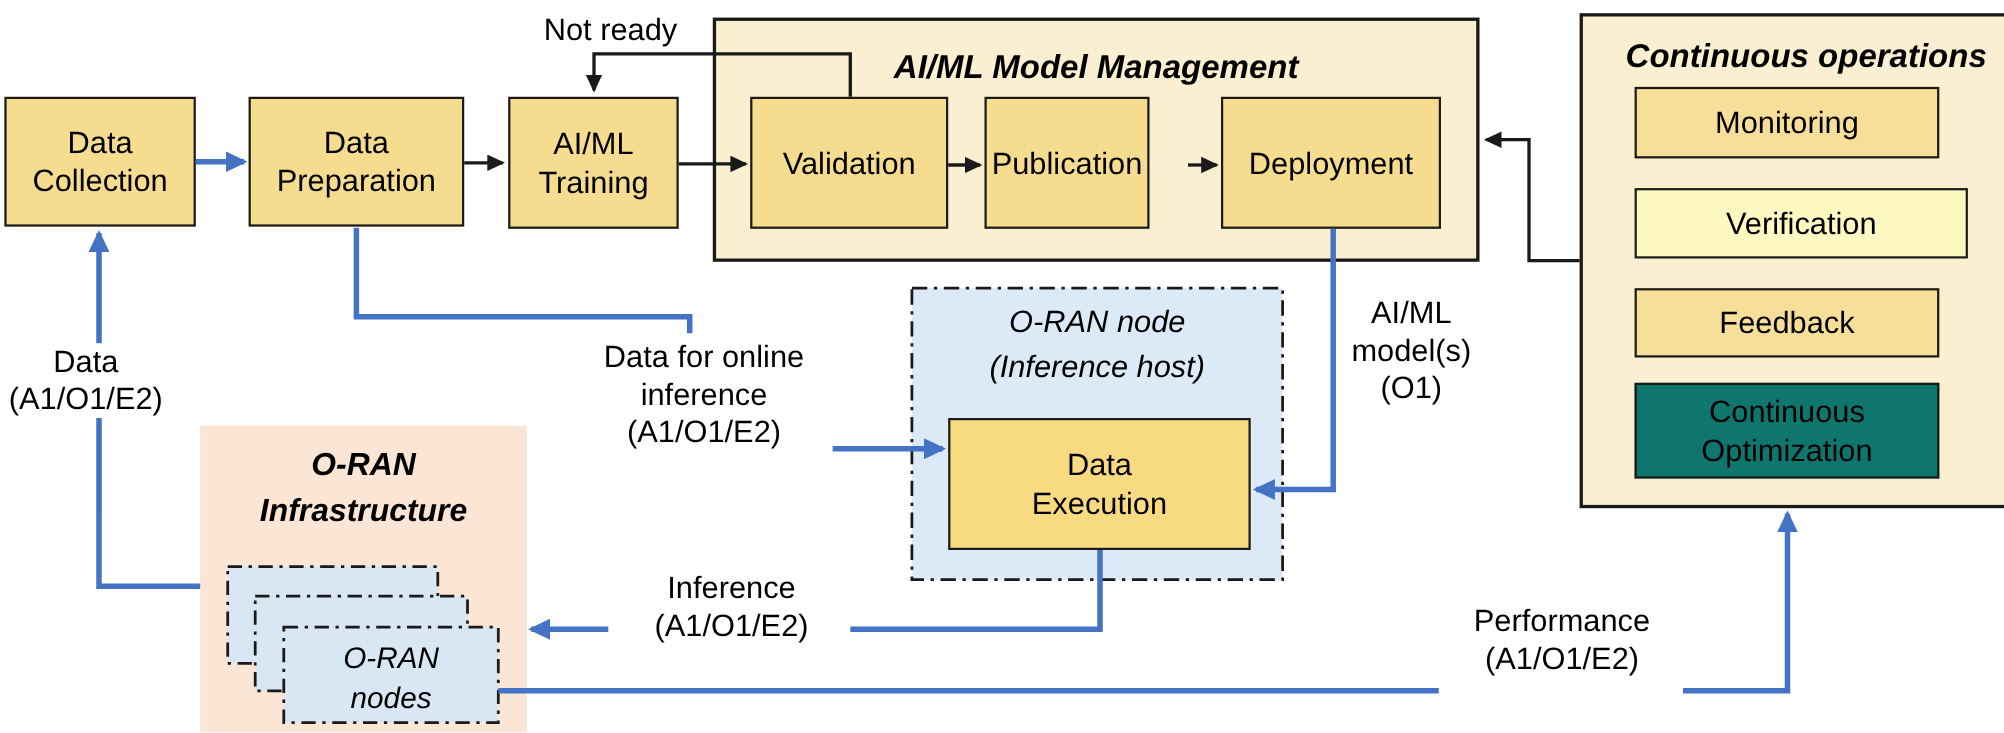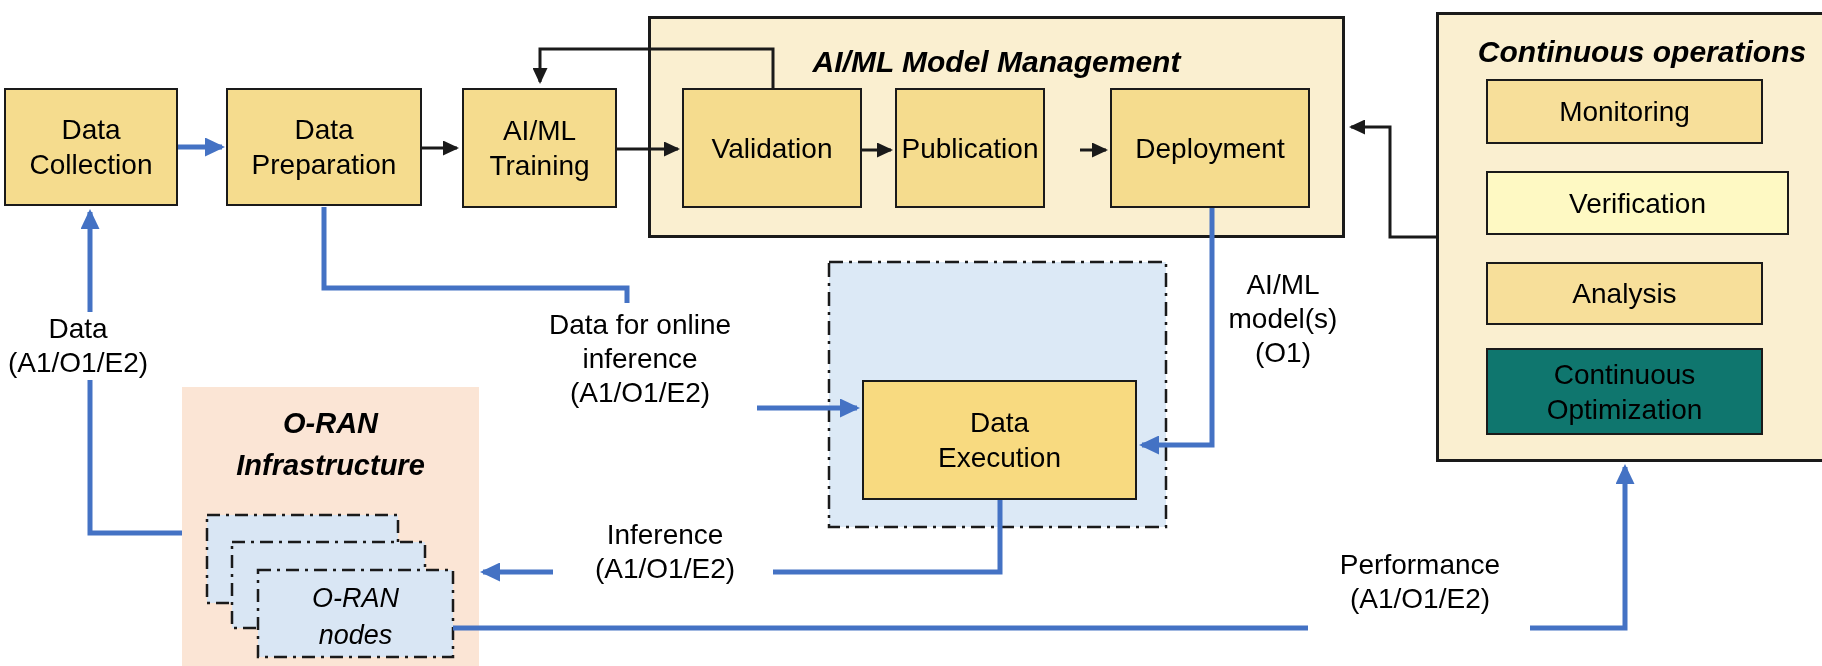--- a/index.html
+++ b/index.html
@@ -59,20 +59,24 @@
     <div class="container-title" id="co-title">Continuous operations</div>
   </div>
 
   <div id="infra-fill"></div>
   <div class="soft-title" id="infra-title">
     <span style="display:block">O-RAN</span>
     <span style="display:block">Infrastructure</span>
   </div>
 
   <div id="node-fill"></div>
+  <div class="soft-title" id="node-title">
+    <span style="display:block">O-RAN node</span>
+    <span style="display:block">(Inference host)</span>
+  </div>
 
   <div class="pbox" id="box-data-collection">
     <span>Data</span>
     <span>Collection</span>
   </div>
   <div class="pbox" id="box-data-preparation">
     <span>Data</span>
     <span>Preparation</span>
   </div>
   <div class="pbox" id="box-aiml-training">
@@ -92,21 +96,21 @@
     <span>Data</span>
     <span>Execution</span>
   </div>
   <div class="pbox" id="box-monitoring">
     <span>Monitoring</span>
   </div>
   <div class="pbox" id="box-verification">
     <span>Verification</span>
   </div>
   <div class="pbox" id="box-analysis">
-    <span>Analysis</span>
+    <span>Feedback</span>
   </div>
   <div class="pbox" id="box-continuous-optimization">
     <span>Continuous</span>
     <span>Optimization</span>
   </div>
 
   <div id="stack-label">
     <span style="display:block">O-RAN</span>
     <span style="display:block">nodes</span>
   </div>
@@ -138,20 +142,21 @@
     <path d="M324 207 V288 H627 V303" stroke="#4472C4" stroke-width="5" fill="none"></path>
     <path d="M757 408 H857" stroke="#4472C4" stroke-width="5" fill="none" marker-end="url(#arrU)"></path>
     <path d="M1212 208 V445 H1142" stroke="#4472C4" stroke-width="5" fill="none" marker-end="url(#arrU)"></path>
     <path d="M1000 500 V572 H773" stroke="#4472C4" stroke-width="5" fill="none"></path>
     <path d="M553 572 H483" stroke="#4472C4" stroke-width="5" fill="none" marker-end="url(#arrU)"></path>
     <path d="M182 533 H90 V212" stroke="#4472C4" stroke-width="5" fill="none" marker-end="url(#arrU)"></path>
     <path d="M453 628 H1308" stroke="#4472C4" stroke-width="5" fill="none"></path>
     <path d="M1530 628 H1625 V467" stroke="#4472C4" stroke-width="5" fill="none" marker-end="url(#arrU)"></path>
   </svg>
 
+  <div class="lbl" id="lbl-not-ready">Not ready</div>
 
   <div class="lbl" id="lbl-data">
     <span style="display:block">Data</span>
     <span style="display:block">(A1/O1/E2)</span>
   </div>
 
   <div class="lbl" id="lbl-data-online">
     <span style="display:block">Data for online</span>
     <span style="display:block">inference</span>
     <span style="display:block">(A1/O1/E2)</span>

